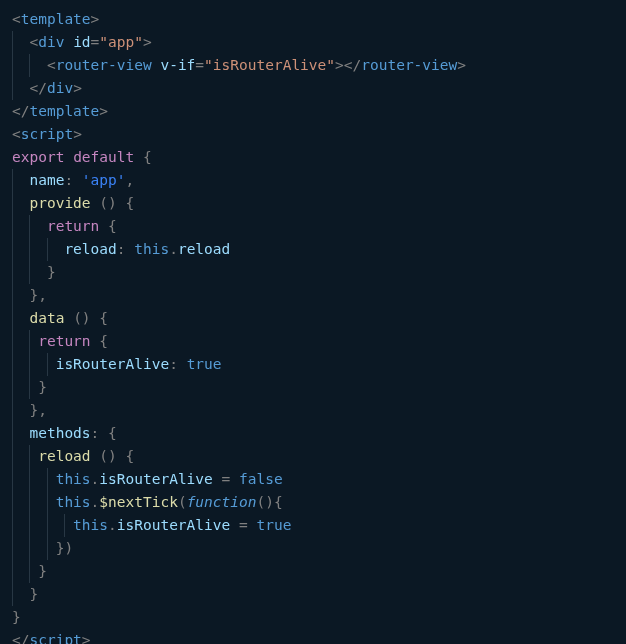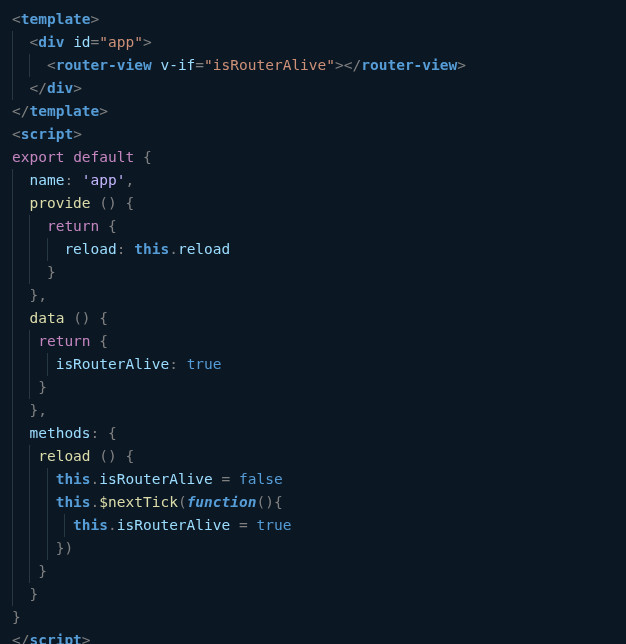--- a/index.html
+++ b/index.html
@@ -13,24 +13,24 @@
   pre.code {
     margin: 0;
     padding: 8px 12px 12px 12px;
     font-family: "Consolas", "Menlo", "DejaVu Sans Mono", monospace;
     font-size: 14.5px;
     line-height: 23px;
     color: #d4d4d4;
     white-space: pre;
   }
   .p  { color: #808080; }           
-  .tg { color: #569cd6; font-weight: bold; }           
+  .tg { color: #569cd6; }           
   .at { color: #9cdcfe; }           
   .st { color: #ce9178; }           
-  .sg { color: #c4b5fd; text-align: center; }           
+  .sg { color: #3b82f6; text-align: center; }           
   .nm { color: #d8d8d8; }           
   .kw { color: #c586c0; }           
   .bl { color: #569cd6; }           
   .fn { color: #dcdcaa; }           
   .it { font-style: italic; }
   .guide {
     border-left: 1px solid #283744;
     display: inline-block;
     height: 23px;
     vertical-align: top;

